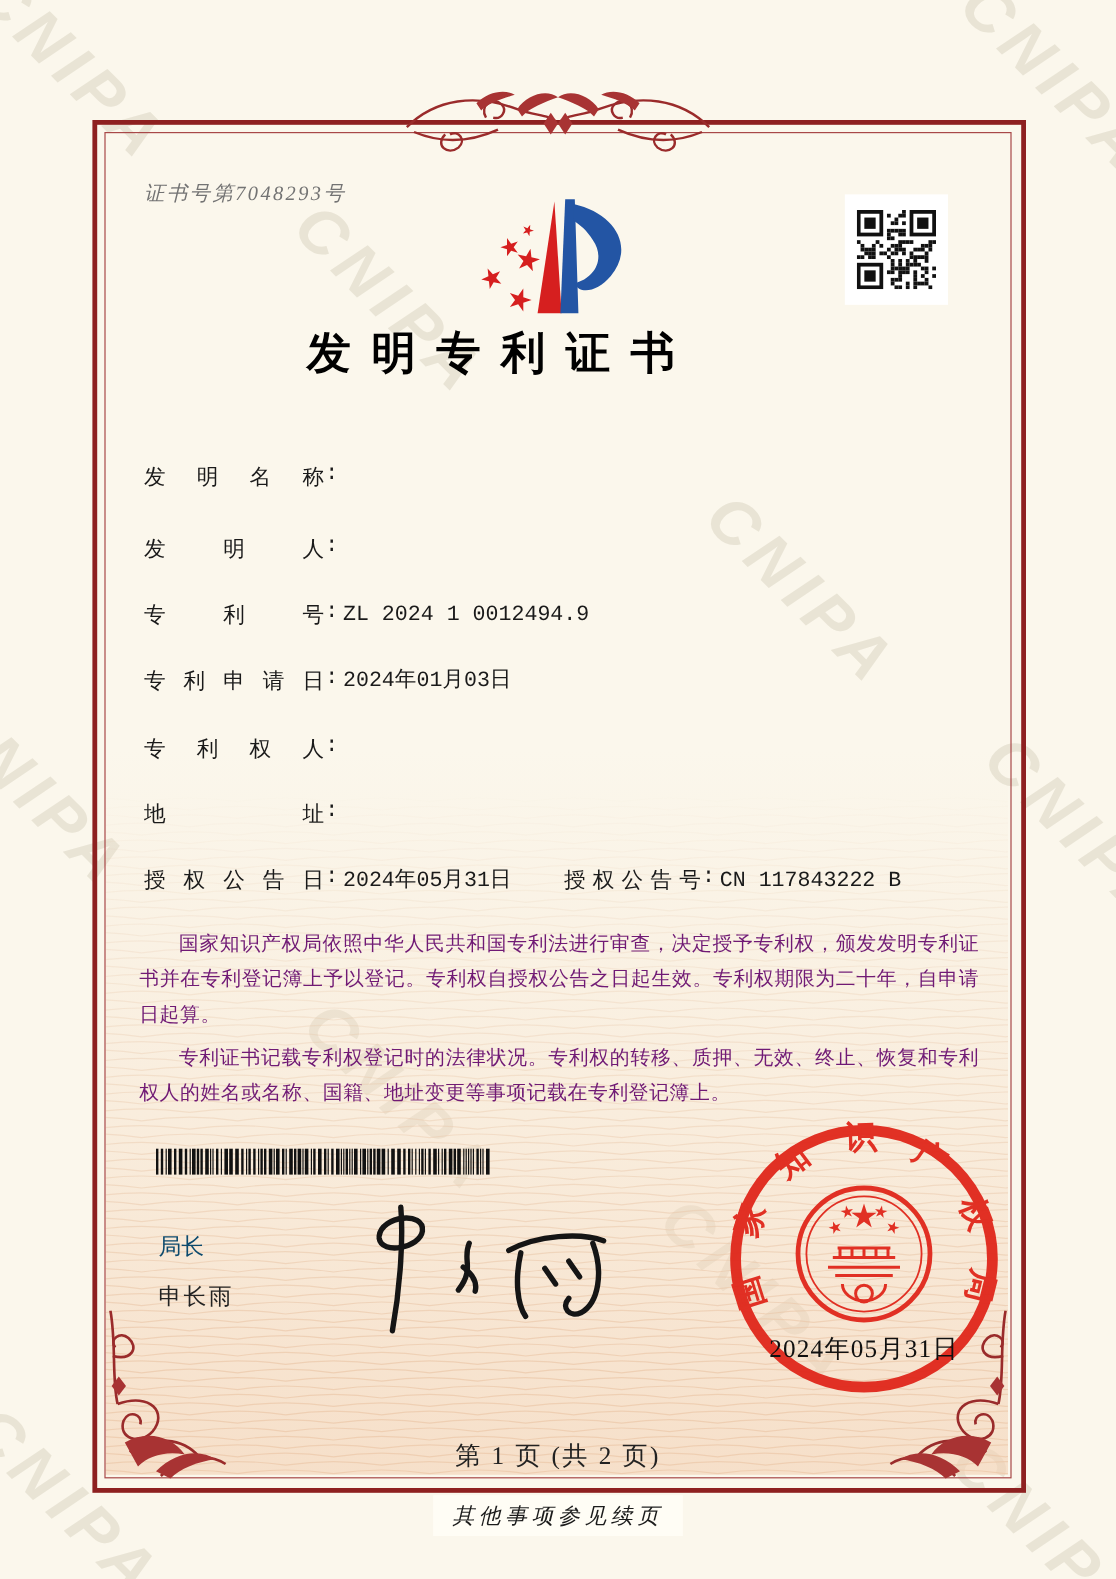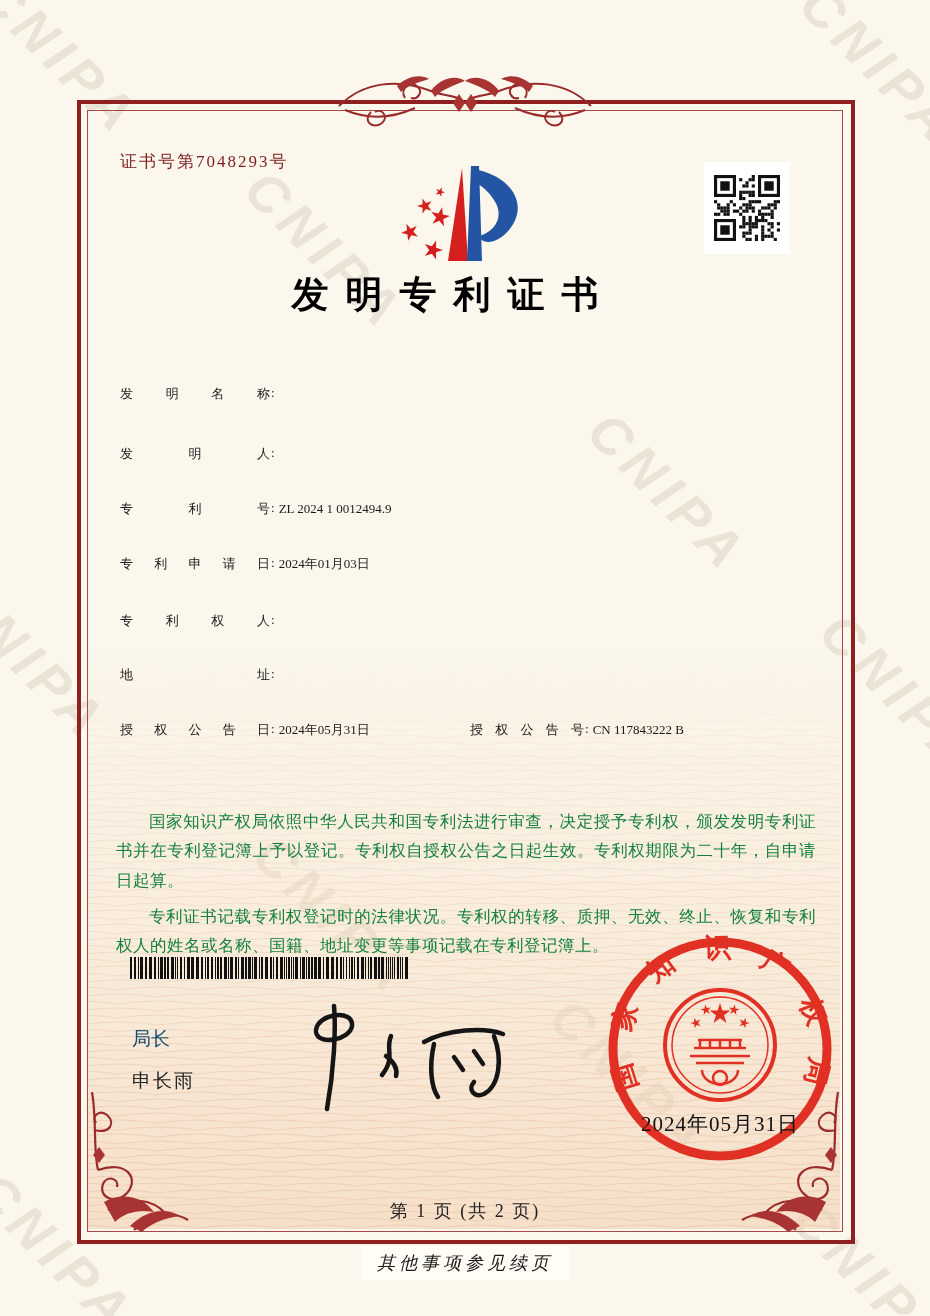--- a/index.html
+++ b/index.html
@@ -20,49 +20,49 @@
     border:4px solid #8e2020;z-index:2;}
   .frame-inner{position:absolute;left:87px;top:110px;width:754px;height:1120px;
     border:1px solid #a84848;z-index:2;}
   
   .waves{position:absolute;left:88px;top:111px;width:752px;height:1118px;z-index:1;overflow:hidden;}
   .tint{position:absolute;left:88px;top:111px;width:752px;height:1118px;z-index:1;
     background:linear-gradient(180deg,rgba(247,231,214,0) 46%,rgba(246,221,197,0.4) 74%,rgba(243,209,180,0.62) 100%);}
   
   .orn{position:absolute;z-index:3;}
   
-  .cert-no{position:absolute;left:120px;top:150px;font-size:17px;letter-spacing:2px;color:#7f1d1d;z-index:3;}
+  .cert-no{position:absolute;left:120px;top:150px;font-size:17px;letter-spacing:2px;color:#737373;z-index:3;font-style:italic;}
   .logo{position:absolute;left:383px;top:158px;z-index:3;}
   .qr-box{position:absolute;left:704px;top:162px;width:86px;height:92px;background:#fff;z-index:3;
     display:flex;align-items:center;justify-content:center;}
   .title{position:absolute;left:0;top:270px;width:818px;text-align:center;z-index:3;
-    font-size:37px;font-weight:bold;letter-spacing:17px;text-indent:17px;color:#000;padding-left:36px;}
-  
-  .row{position:absolute;left:120px;z-index:3;font-size:13px;display:flex;}
+    font-size:37px;font-weight:bold;letter-spacing:17px;text-indent:17px;color:#000;}
+  
+  .row{position:absolute;left:120px;z-index:3;font-size:18px;display:flex;font-family:Liberation Mono, monospace;}
   .row .lbl{display:inline-block;width:150px;text-align:justify;text-align-last:justify;}
   .row .colon{display:inline-block;margin:0 4px 0 1px;}
   .row .val{display:inline-block;max-width:545px;line-height:1.45;}
   .row.grant2{left:470px;}
   .row.grant2 .lbl{width:114px;}
   
-  .body-text{position:absolute;left:116px;top:807px;width:700px;z-index:3;
-    font-size:16.5px;line-height:1.78;text-align:justify;color:#15803d;letter-spacing:0.5px;}
+  .body-text{position:absolute;left:116px;top:772px;width:700px;z-index:3;
+    font-size:16.5px;line-height:1.78;text-align:justify;color:#701a75;letter-spacing:0.5px;}
   .body-text p{margin:0 0 7px 0;text-indent:2em;}
   
   .barcode{position:absolute;left:130px;top:957px;z-index:3;}
   .signer-title{position:absolute;left:132px;top:1026px;z-index:3;
     font-family:Liberation Mono, monospace;font-size:19px;color:#0c4a6e;}
   .signer-name{position:absolute;left:132px;top:1068px;z-index:3;
     font-family:Liberation Serif, serif;font-size:19px;letter-spacing:2px;color:#222;}
   .signature{position:absolute;left:288px;top:1000px;z-index:4;}
   .seal{position:absolute;left:600px;top:928px;z-index:4;opacity:0.95;}
   .seal-date{position:absolute;left:630px;top:1110px;width:180px;text-align:center;z-index:5;
     font-size:21px;color:#101010;letter-spacing:1px;}
   .footer-page{position:absolute;left:0;top:1199px;width:930px;text-align:center;z-index:3;
-    font-size:18px;color:#222;letter-spacing:2px;}
+    font-size:21px;color:#222;letter-spacing:2px;}
   .footer-cont{position:absolute;left:0;top:1246px;width:930px;text-align:center;z-index:3;}
   .footer-cont span{display:inline-block;background:#fffdf5;padding:5px 16px;
     font-size:18px;letter-spacing:4px;color:#1b1b1b;font-style:italic;}
 </style>
 </head>
 <body>
 
 <div class="page">
 
   <div class="wm" style="left:60px;top:55px">CNIPA</div>

